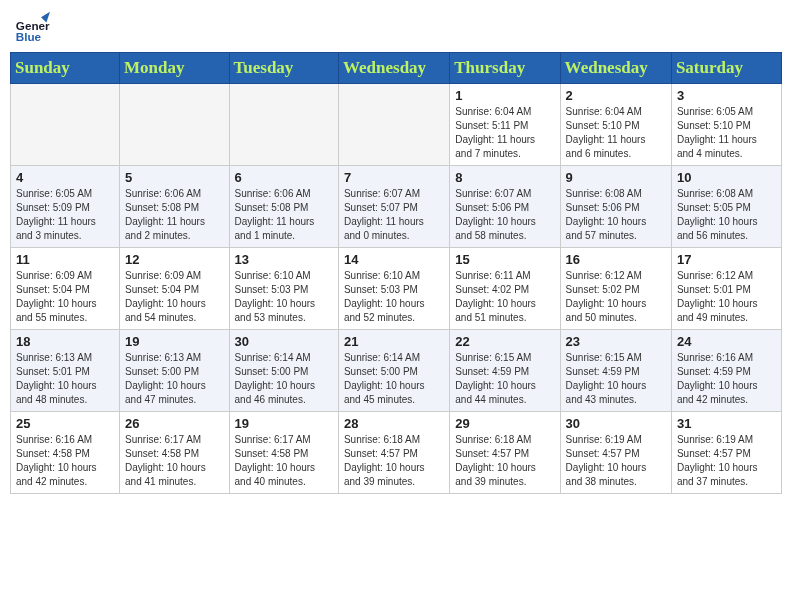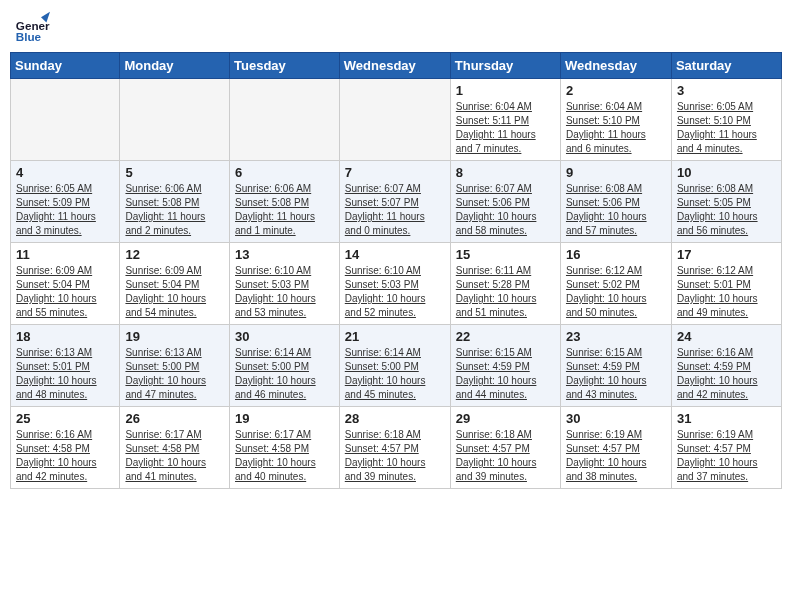--- a/index.html
+++ b/index.html
@@ -39,26 +39,27 @@
       font-size: 15px;
       color: #444;
     }
     .calendar {
       width: 100%;
       border-collapse: collapse;
       border: 1px solid #ccc;
     }
     .calendar th {
       background: #2563b0;
-      color: #ffffff;
-      font-size: 13px;
+      color: #bef264;
+      font-size: 17px;
       font-weight: bold;
       padding: 5px 4px;
       text-align: left;
       border: 1px solid #1a4a90;
+      font-family: Liberation Serif, serif;
     }
     .calendar td {
       vertical-align: top;
       border: 1px solid #ccc;
       padding: 4px 5px;
       width: 113px;
       min-height: 90px;
       font-size: 10.5px;
       color: #222;
       background: #fff;
@@ -75,21 +76,20 @@
     .day-num {
       font-size: 13px;
       font-weight: bold;
       margin-bottom: 2px;
       display: block;
     }
     .day-info {
       font-size: 10px;
       line-height: 1.4;
       color: #333;
-      text-decoration: underline;
     }
   </style>
 </head>
 <body>
 
 <div class="header">
   <div class="logo">
     <svg class="logo-icon" viewBox="0 0 40 40">
       <text x="2" y="22" font-size="13" font-weight="bold" fill="#1a1a2e">General</text>
       <text x="2" y="34" font-size="13" font-weight="bold" fill="#2563b0">Blue</text>
@@ -218,21 +218,21 @@
         <td>
           <span class="day-num">14</span>
           <div class="day-info" style="white-space: pre-line;">Sunrise: 6:10 AM
 Sunset: 5:03 PM
 Daylight: 10 hours
 and 52 minutes.</div>
         </td>
         <td>
           <span class="day-num">15</span>
           <div class="day-info" style="white-space: pre-line;">Sunrise: 6:11 AM
-Sunset: 5:28 PM
+Sunset: 4:02 PM
 Daylight: 10 hours
 and 51 minutes.</div>
         </td>
         <td>
           <span class="day-num">16</span>
           <div class="day-info" style="white-space: pre-line;">Sunrise: 6:12 AM
 Sunset: 5:02 PM
 Daylight: 10 hours
 and 50 minutes.</div>
         </td>

